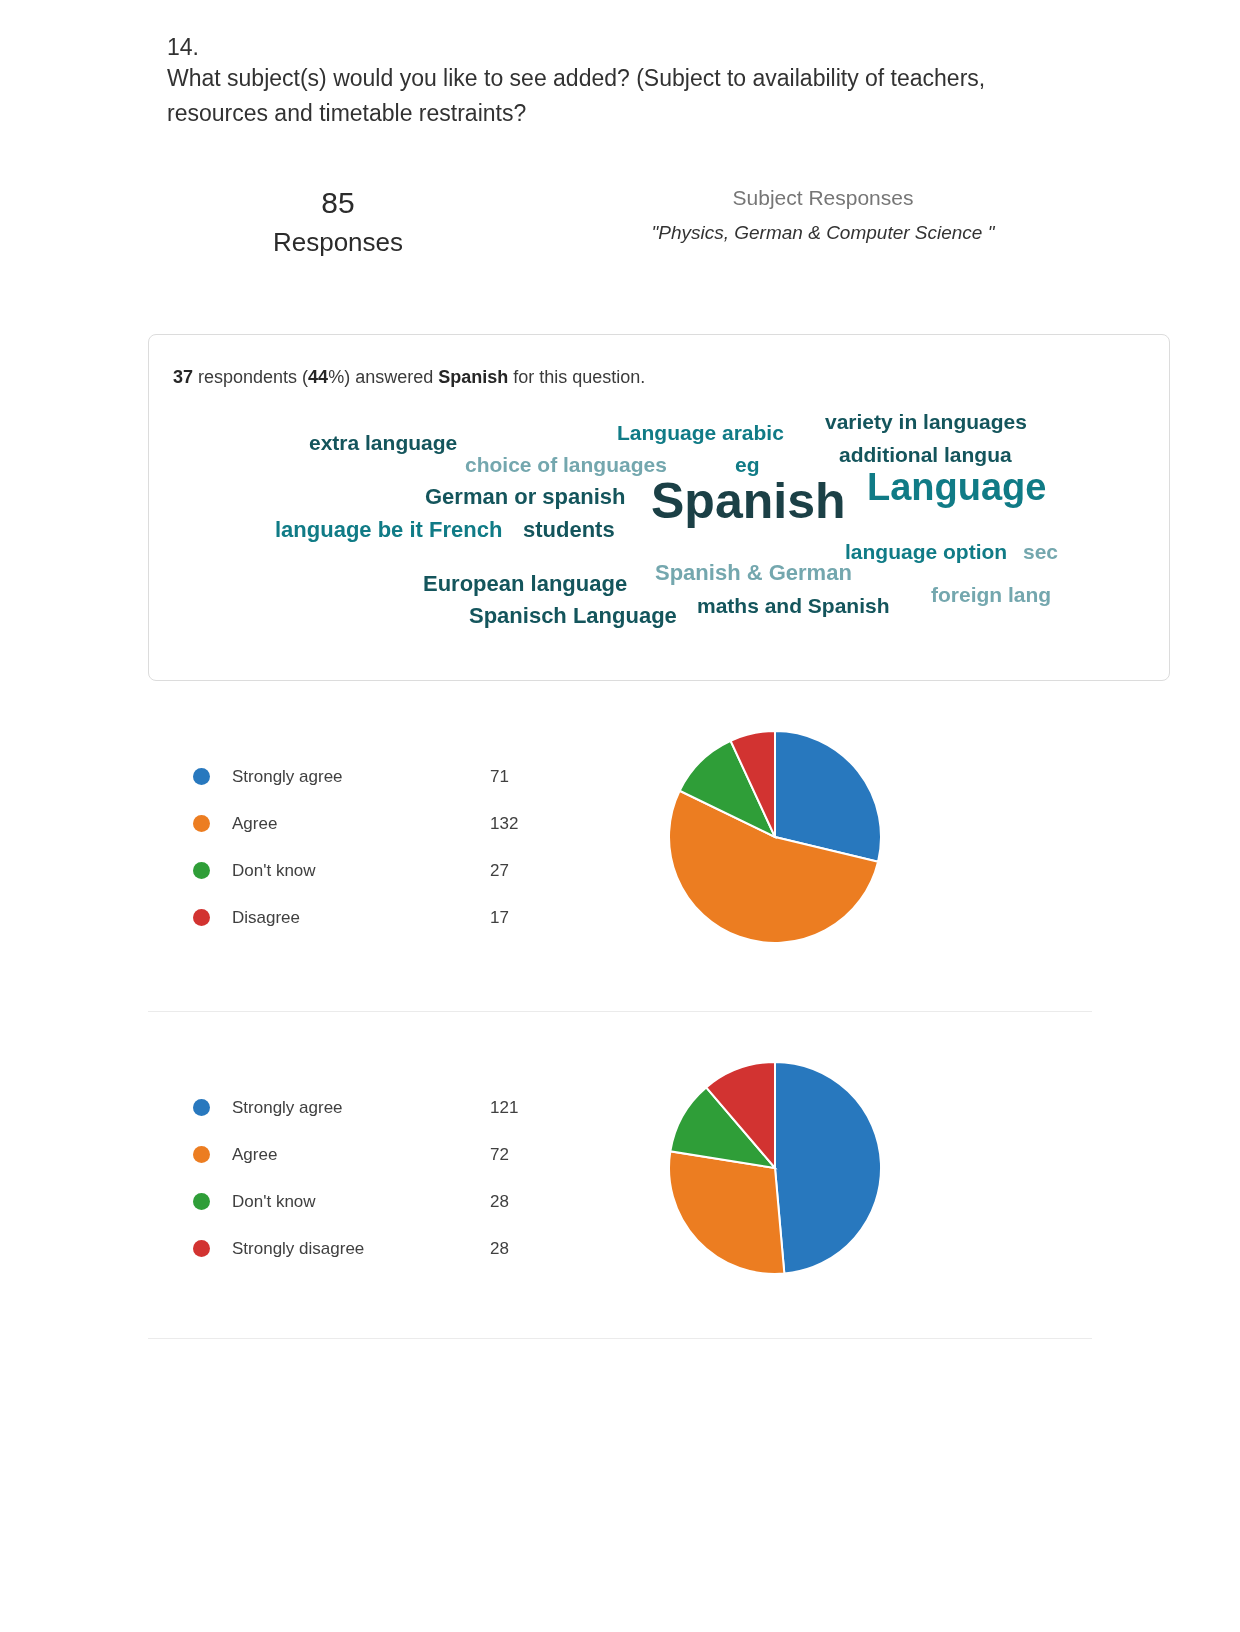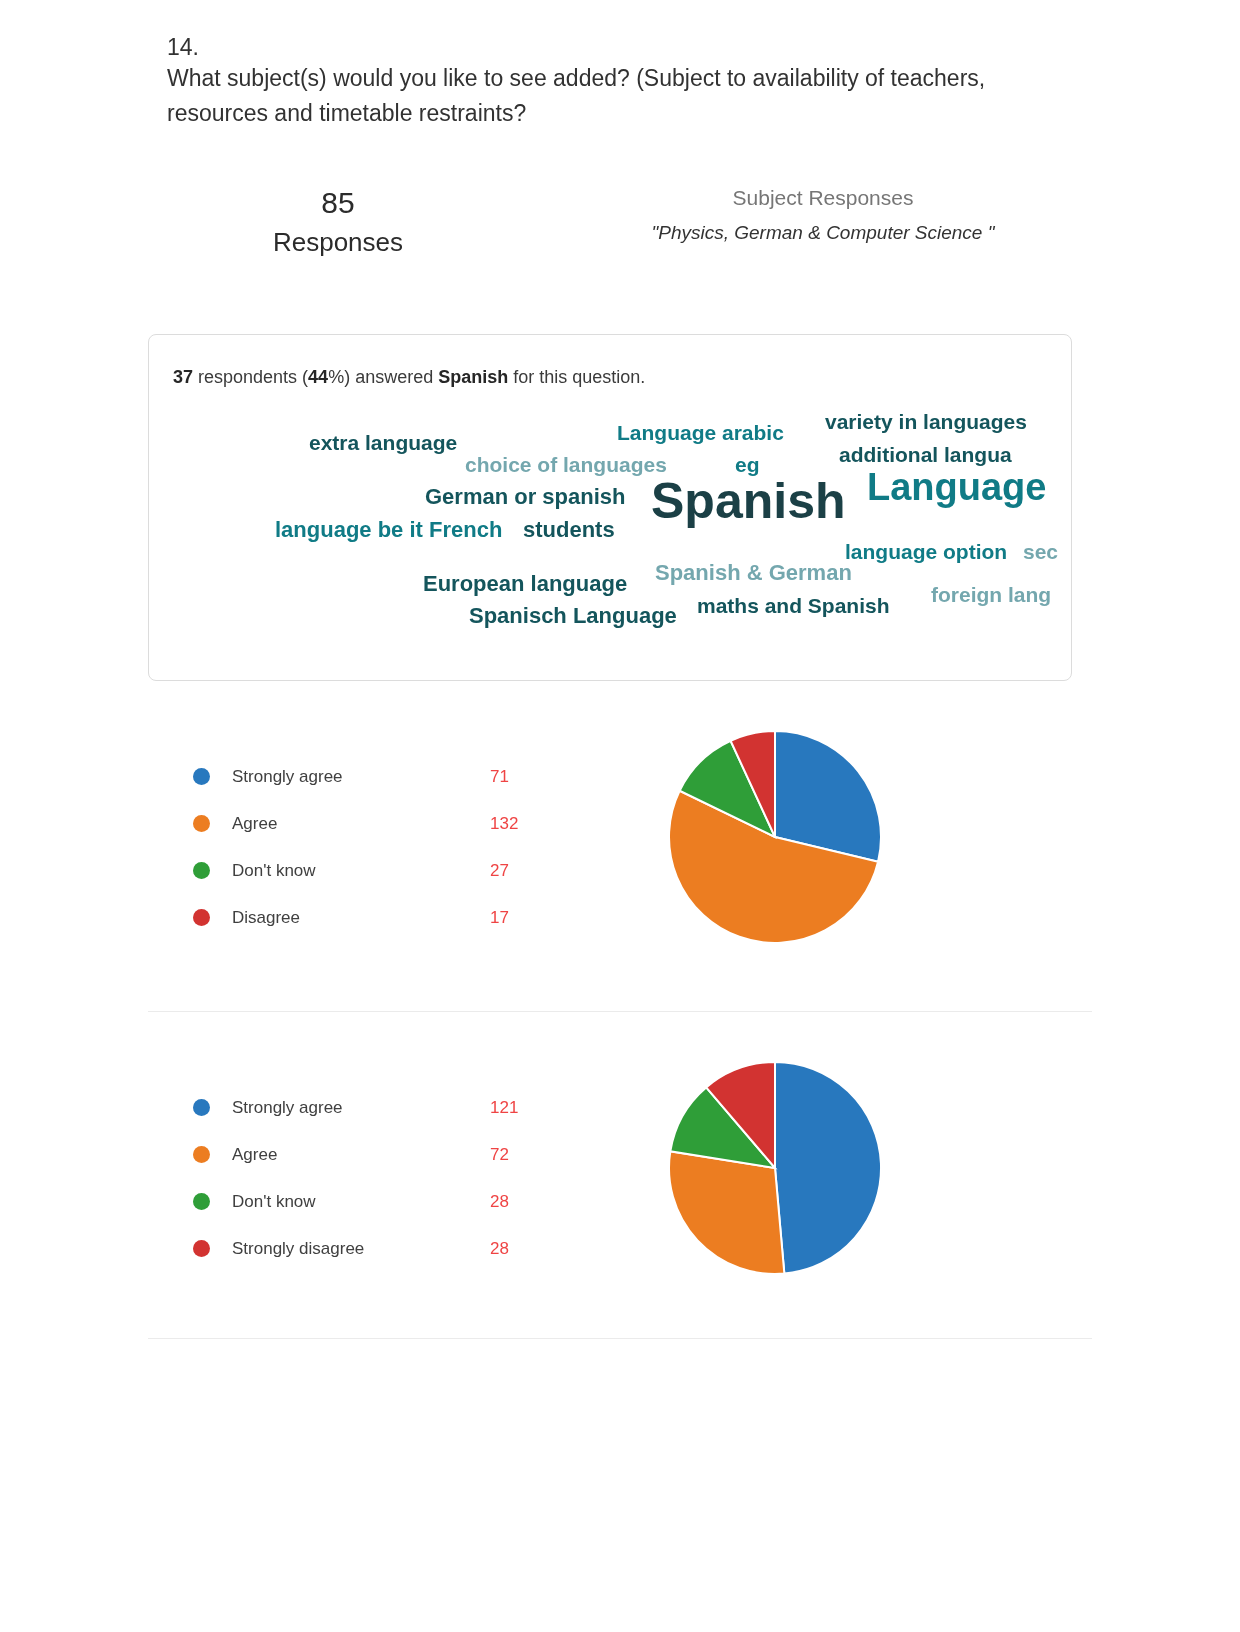--- a/index.html
+++ b/index.html
@@ -24,21 +24,21 @@
   .responses-block { margin-left:85px; text-align:center; width:210px; }
   .responses-count { font-size:30px; color:#2b2b2b; line-height:1.1; }
   .responses-label { font-size:26px; color:#2b2b2b; margin-top:8px; }
   .latest-block { margin-left:180px; text-align:center; width:400px; }
   .latest-title { font-size:21px; color:#767676; }
   .latest-quote { font-size:19px; font-style:italic; color:#333; margin-top:12px; }
 
   
   .cloud-card {
     margin-top:76px;
-    width:924px;
+    width:1022px;
     border:1px solid #dcdcdc;
     border-radius:8px;
     padding:32px 4px 26px 24px;
     overflow:hidden;
     background:#fff;
   }
   .insight { font-size:18px; color:#3b3b3b; padding-right:24px; }
   .insight b { color:#262626; }
   .cloud { position:relative; margin-top:14px; height:252px; width:900px; overflow:hidden; }
   .cloud-word { position:absolute; font-weight:700; white-space:nowrap; line-height:1; }
@@ -47,21 +47,21 @@
   .tone-medium  { color:var(--tone-medium); }
   .tone-light   { color:var(--tone-light); }
 
   
   .chart-section { margin-top:44px; }
   .chart-row { display:flex; align-items:flex-start; margin-top:30px; }
   .legend { padding-left:45px; margin-top:28px; width:420px; flex:none; }
   .legend-row { display:flex; align-items:center; height:47px; }
   .dot { width:17px; height:17px; border-radius:50%; flex:none; }
   .legend-label { font-size:17px; color:#404040; margin-left:22px; width:258px; }
-  .legend-value { font-size:17px; color:#ef4444; }
+  .legend-value { font-size:17px; color:#404040; }
   .pie-wrap { margin-left:95px; }
   svg.pie { display:block; }
 
   .divider { border:none; border-top:1px solid #ebebeb; margin:58px 0 0 0; width:944px; }
   .q15-divider { margin-top:62px; }
 </style>
 </head>
 <body>
 
 <div class="content">

